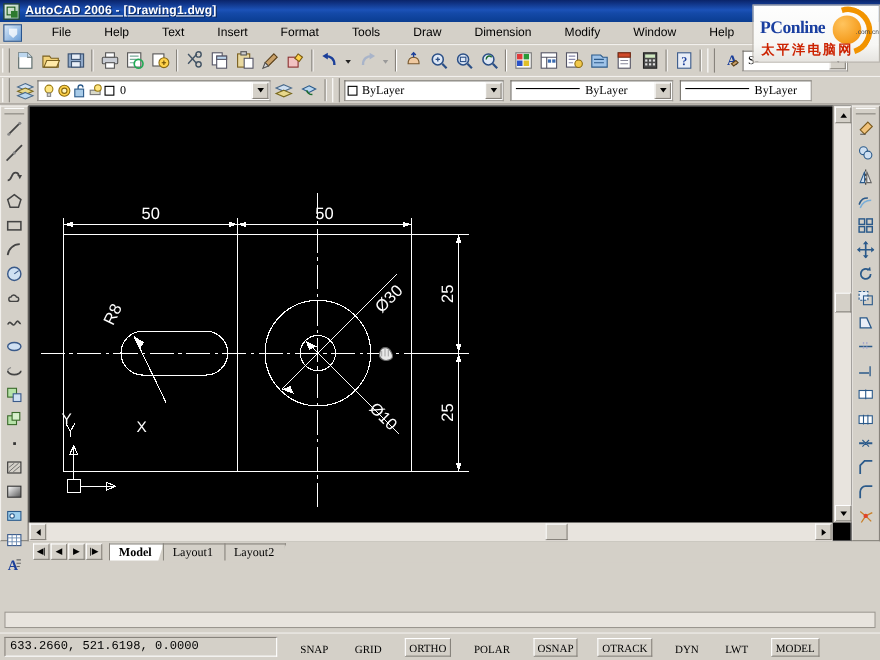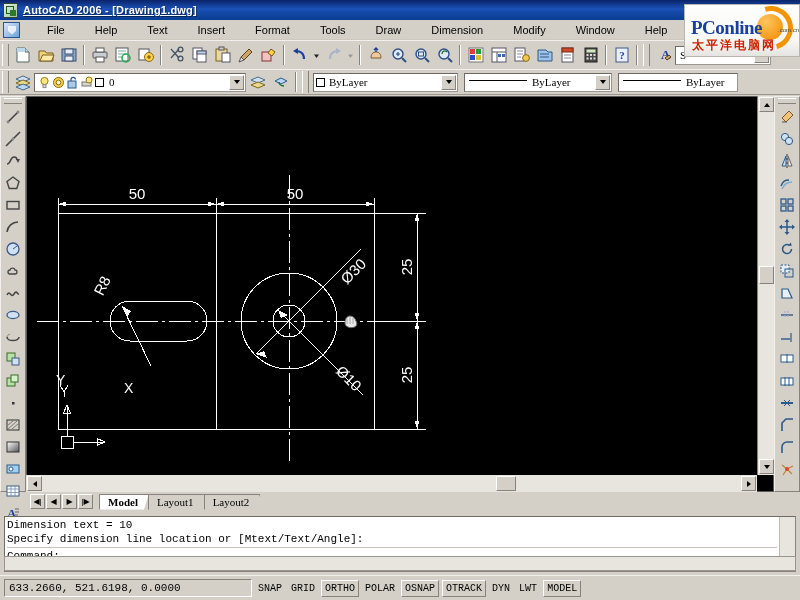--- a/index.html
+++ b/index.html
@@ -244,23 +244,23 @@
   }
   .coords {
     margin-left: 4px; width: 248px; height: 18px;
     background: #d4d0c8;
     border: 1px solid #87837c; border-right-color:#fff; border-bottom-color:#fff;
     font-family: "Liberation Mono", monospace; font-size: 11px;
     display: flex; align-items: center; padding-left: 4px; color:#000;
     flex: 0 0 auto;
   }
   .sbtn {
-    height: 17px; margin-left: 3px; padding: 0 3px;
-    font-family: Liberation Mono, monospace; font-size: 10px;
-    display: flex; align-items: center; color: #000;
+    height: 17px; margin-left: 18px; padding: 0 3px;
+    font-family: Liberation Serif, serif; font-size: 10px;
+    display: flex; align-items: flex-end; color: #000;
     flex: 0 0 auto; cursor: default;
   }
   .sbtn.on {
     border: 1px solid #87837c; border-top-color:#fff; border-left-color:#fff;
     background: #d4d0c8;
   }
   .wm-bottom {
     position: absolute; right: 0px; top: 577px;
     font-family: "Liberation Serif", serif; font-weight: bold;
     font-size: 17px; color: #cc0000; letter-spacing: .5px;
@@ -280,21 +280,21 @@
     border-left-color: transparent; border-bottom-color: transparent;
     transform: rotate(28deg);
   }
   .wm-logo .globe {
     position: absolute; right: 16px; top: 9px; width: 26px; height: 26px;
     border-radius: 50%; background: radial-gradient(circle at 35% 30%, #ffc45e, #f08a00);
   }
   .wm-logo .pc {
     position: absolute; left: 6px; top: 12px;
     font-family: "Liberation Serif", serif; font-weight: bold;
-    font-size: 19px; color: #1a3fa0; letter-spacing: -.5px;
+    font-size: 16px; color: #1a3fa0; letter-spacing: -.5px;
   }
   .wm-logo .dom {
     position: absolute; left: 93px; top: 22px; font-size: 6px; color: #444;
   }
   .wm-logo .cn {
     position: absolute; left: 7px; top: 32px;
     font-size: 12px; color: #cc2200; font-weight: bold; letter-spacing: 2px;
   }
 </style>
 </head>
@@ -940,29 +940,20 @@
         <span>Model</span>
       </div>
     <div class="tab">
         <span>Layout1</span>
       </div>
     <div class="tab">
         <span>Layout2</span>
       </div>
   </div>
 
-  <div class="cmdwin">
-    <div class="cmd-lines">
-      <div>Dimension text = 10</div>
-      <div>Specify dimension line location or [Mtext/Text/Angle]:</div>
-      <div class="cmd-sep"></div>
-      <div>Command:</div>
-    </div>
-    <div class="cmd-sb"></div>
-  </div>
   <div class="cmd-hsb"></div>
 
   <div class="statusbar">
     <div class="coords">633.2660,  521.6198,  0.0000</div>
     <div class="sbtn">
         <span>SNAP</span>
       </div>
     <div class="sbtn">
         <span>GRID</span>
       </div>

